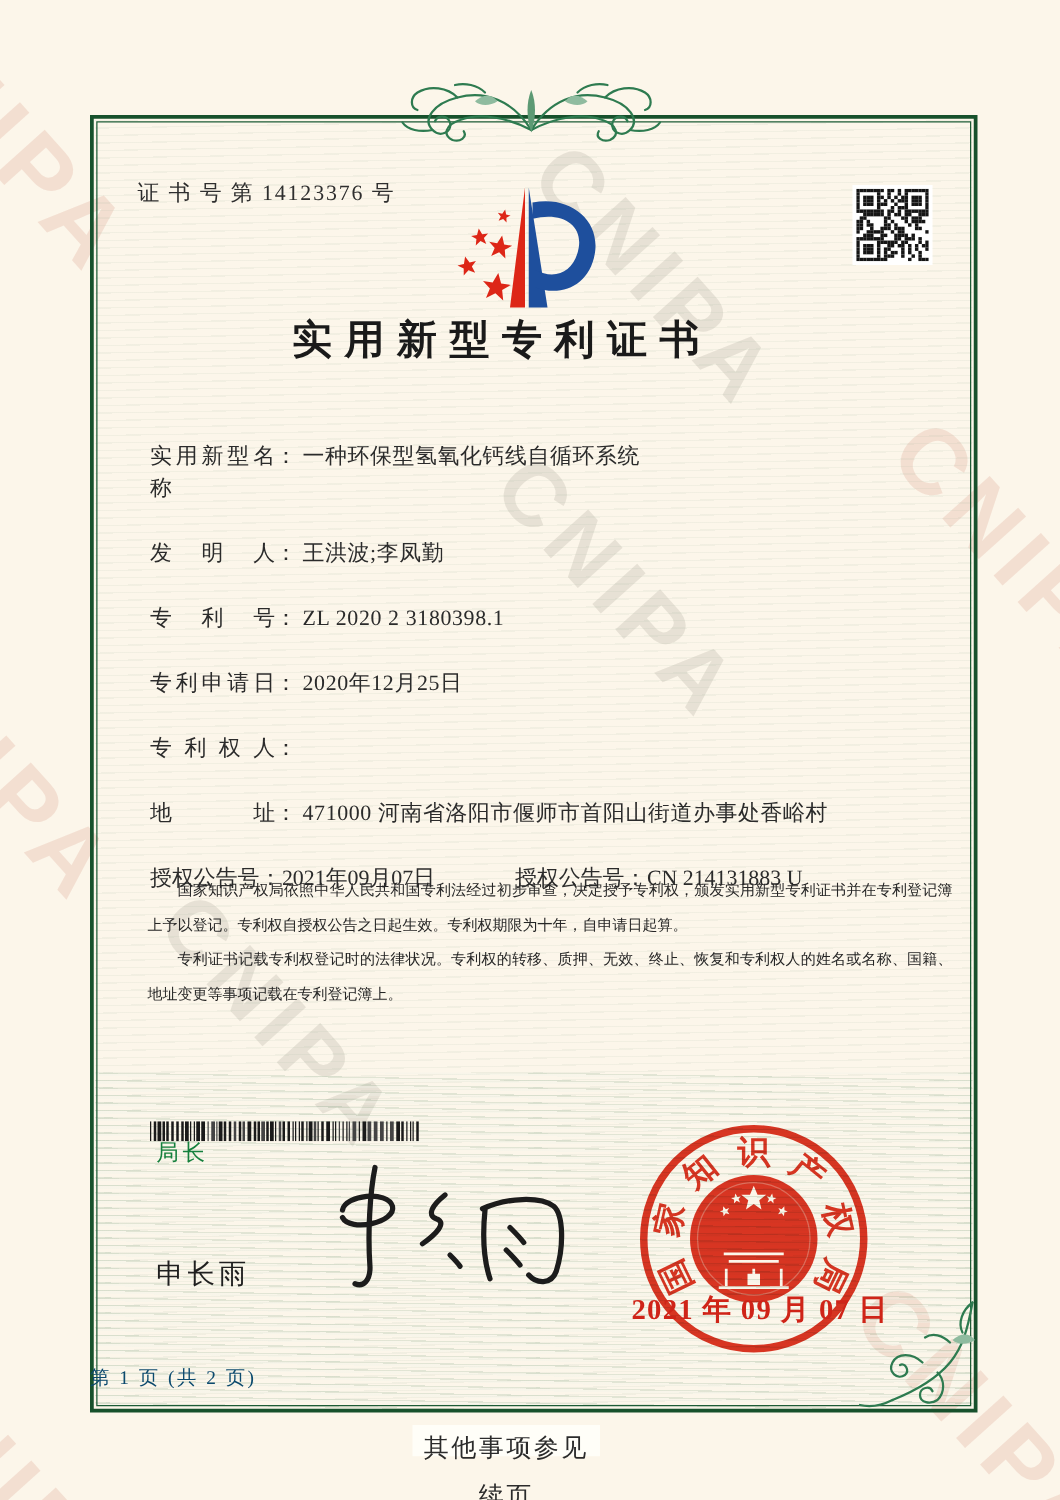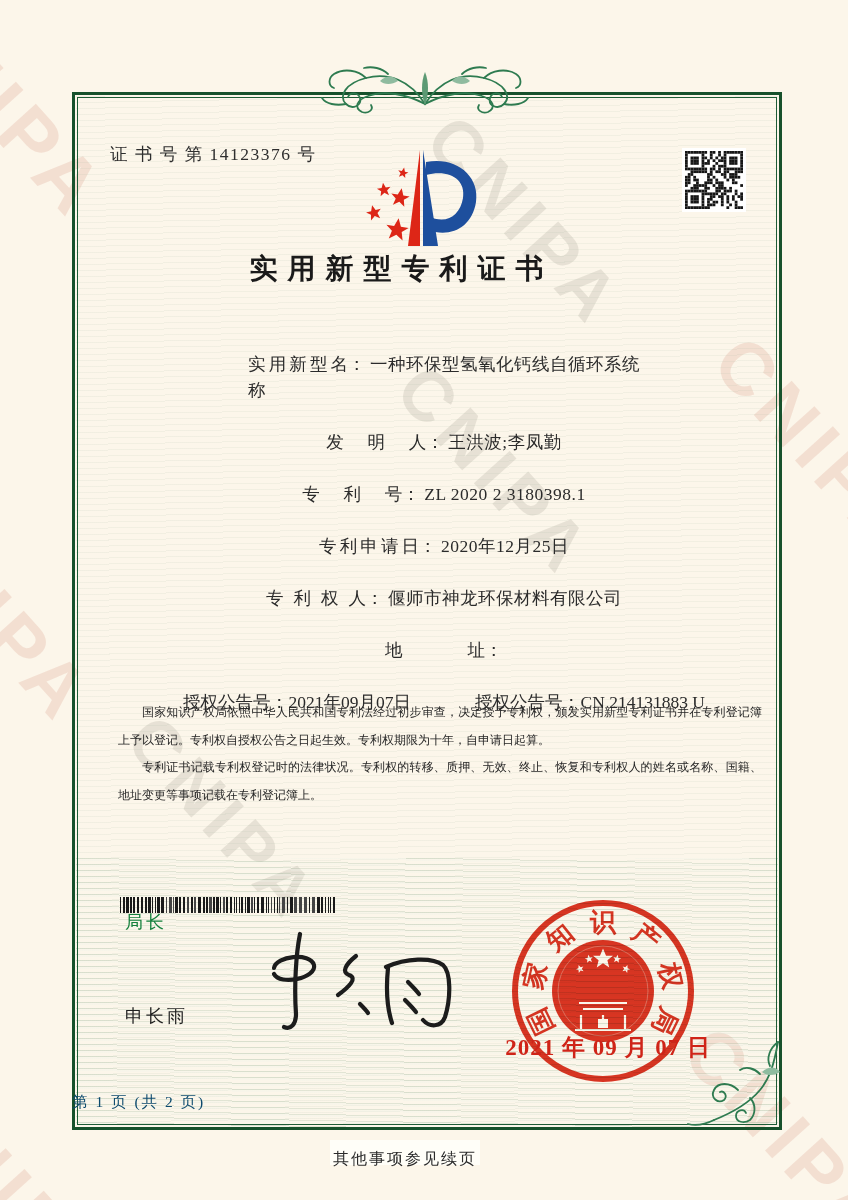--- a/index.html
+++ b/index.html
@@ -23,52 +23,52 @@
   
   .frame{position:absolute;left:72px;top:92px;width:710px;height:1038px;
     box-sizing:border-box;border:3px solid #17512c;}
   .frame-inner{position:absolute;inset:2px;border:1px solid #1d5c36;}
   .ornament{position:absolute;}
   
   .cert-no{position:absolute;left:110px;top:142px;font-size:17.5px;letter-spacing:1.5px;color:#2e2e2e;}
   .logo{position:absolute;left:356px;top:140px;width:132px;height:118px;}
   .qr{position:absolute;left:682px;top:148px;width:64px;height:64px;background:#fff;padding:3px;box-sizing:border-box;}
   .title{position:absolute;left:72px;top:250px;width:649px;text-align:center;
-    font-size:28px;font-weight:bold;color:#1a1a1a;letter-spacing:10px;text-indent:10px;}
+    font-size:32px;font-weight:bold;color:#1a1a1a;letter-spacing:10px;text-indent:10px;}
   
   .fields{position:absolute;left:120px;top:351px;width:648px;font-size:17.5px;}
-  .frow{display:flex;align-items:flex-start;line-height:26px;margin-bottom:26px;justify-content:center;}
+  .frow{display:flex;align-items:flex-start;line-height:26px;margin-bottom:26px;}
   .flabel{display:inline-block;width:100px;text-align:justify;text-align-last:justify;}
   .fcolon{display:inline-block;width:18px;}
   .fvalue{display:inline-block;margin-left:4px;letter-spacing:.5px;}
   .grant-gap{display:inline-block;width:64px;}
   
   .body-text{position:absolute;left:118px;top:699px;width:644px;
     font-size:12px;line-height:27.5px;color:#262626;text-align:justify;}
   .body-text p{margin:0;text-indent:2em;}
   
   .barcode{position:absolute;left:120px;top:897px;width:218px;height:16px;}
   
   .director-title{position:absolute;left:125px;top:910px;font-size:18px;letter-spacing:3px;
     font-family:"Liberation Sans","DejaVu Sans",sans-serif;color:#15803d;}
-  .director-name{position:absolute;left:125px;top:1004px;font-size:18px;letter-spacing:3px;
+  .director-name{position:absolute;left:125px;top:1004px;font-size:22px;letter-spacing:3px;
     font-family:"Liberation Sans","DejaVu Sans",sans-serif;color:#1f1f1f;}
   .signature{position:absolute;left:238px;top:928px;width:230px;height:112px;}
   
   .seal{position:absolute;left:509px;top:897px;width:188px;height:188px;mix-blend-mode:multiply;opacity:.94;}
   .seal svg{position:absolute;left:0;top:0;}
   .seal-char{position:absolute;left:50%;top:50%;font-size:26px;font-weight:bold;color:#d92a17;
     font-family:"Liberation Serif",serif;}
   .seal-date{position:absolute;left:503px;top:1032px;width:210px;text-align:center;
     font-size:23px;font-weight:bold;color:#cf2418;letter-spacing:1px;}
   
   .page-info{position:absolute;left:72px;top:1092px;width:814px;text-align:left;
     font-size:15.5px;letter-spacing:2px;color:#0c4a6e;}
   .continuation{position:absolute;left:330px;top:1140px;width:150px;height:25px;line-height:38px;
-    background:#fffef8;text-align:center;font-size:16px;letter-spacing:2px;color:#2b2b2b;}
+    background:#fffef8;text-align:center;font-size:20px;letter-spacing:2px;color:#2b2b2b;}
 </style>
 </head>
 <body>
 
 <div class="page">
 
   <div class="wm pink" style="left:-60px;top:-30px;font-size:78px;">CNIPA</div>
   <div class="wm gray" style="left:470px;top:100px;font-size:70px;">CNIPA</div>
   <div class="wm gray" style="left:440px;top:350px;font-size:70px;">CNIPA</div>
   <div class="wm pink" style="left:760px;top:320px;font-size:74px;">CNIPA</div>
@@ -400,25 +400,25 @@
         <span class="fvalue">ZL 2020 2 3180398.1</span>
     </div>
     <div class="frow">
       <span class="flabel">专利申请日</span>
         <span class="fcolon">：</span>
         <span class="fvalue">2020年12月25日</span>
     </div>
     <div class="frow">
       <span class="flabel">专利权人</span>
         <span class="fcolon">：</span>
-        <span class="fvalue">偃师市神龙环保材料有限公司</span>
     </div>
     <div class="frow">
       <span class="flabel">地址</span>
         <span class="fcolon">：</span>
+        <span class="fvalue">471000 河南省洛阳市偃师市首阳山街道办事处香峪村</span>
     </div>
     <div class="frow">
       <span>授权公告号</span>
         <span class="fcolon">：</span>
         <span>2021年09月07日</span>
       <span class="grant-gap"></span>
       <span>授权公告号</span>
         <span class="fcolon">：</span>
         <span>CN 214131883 U</span>
     </div>

